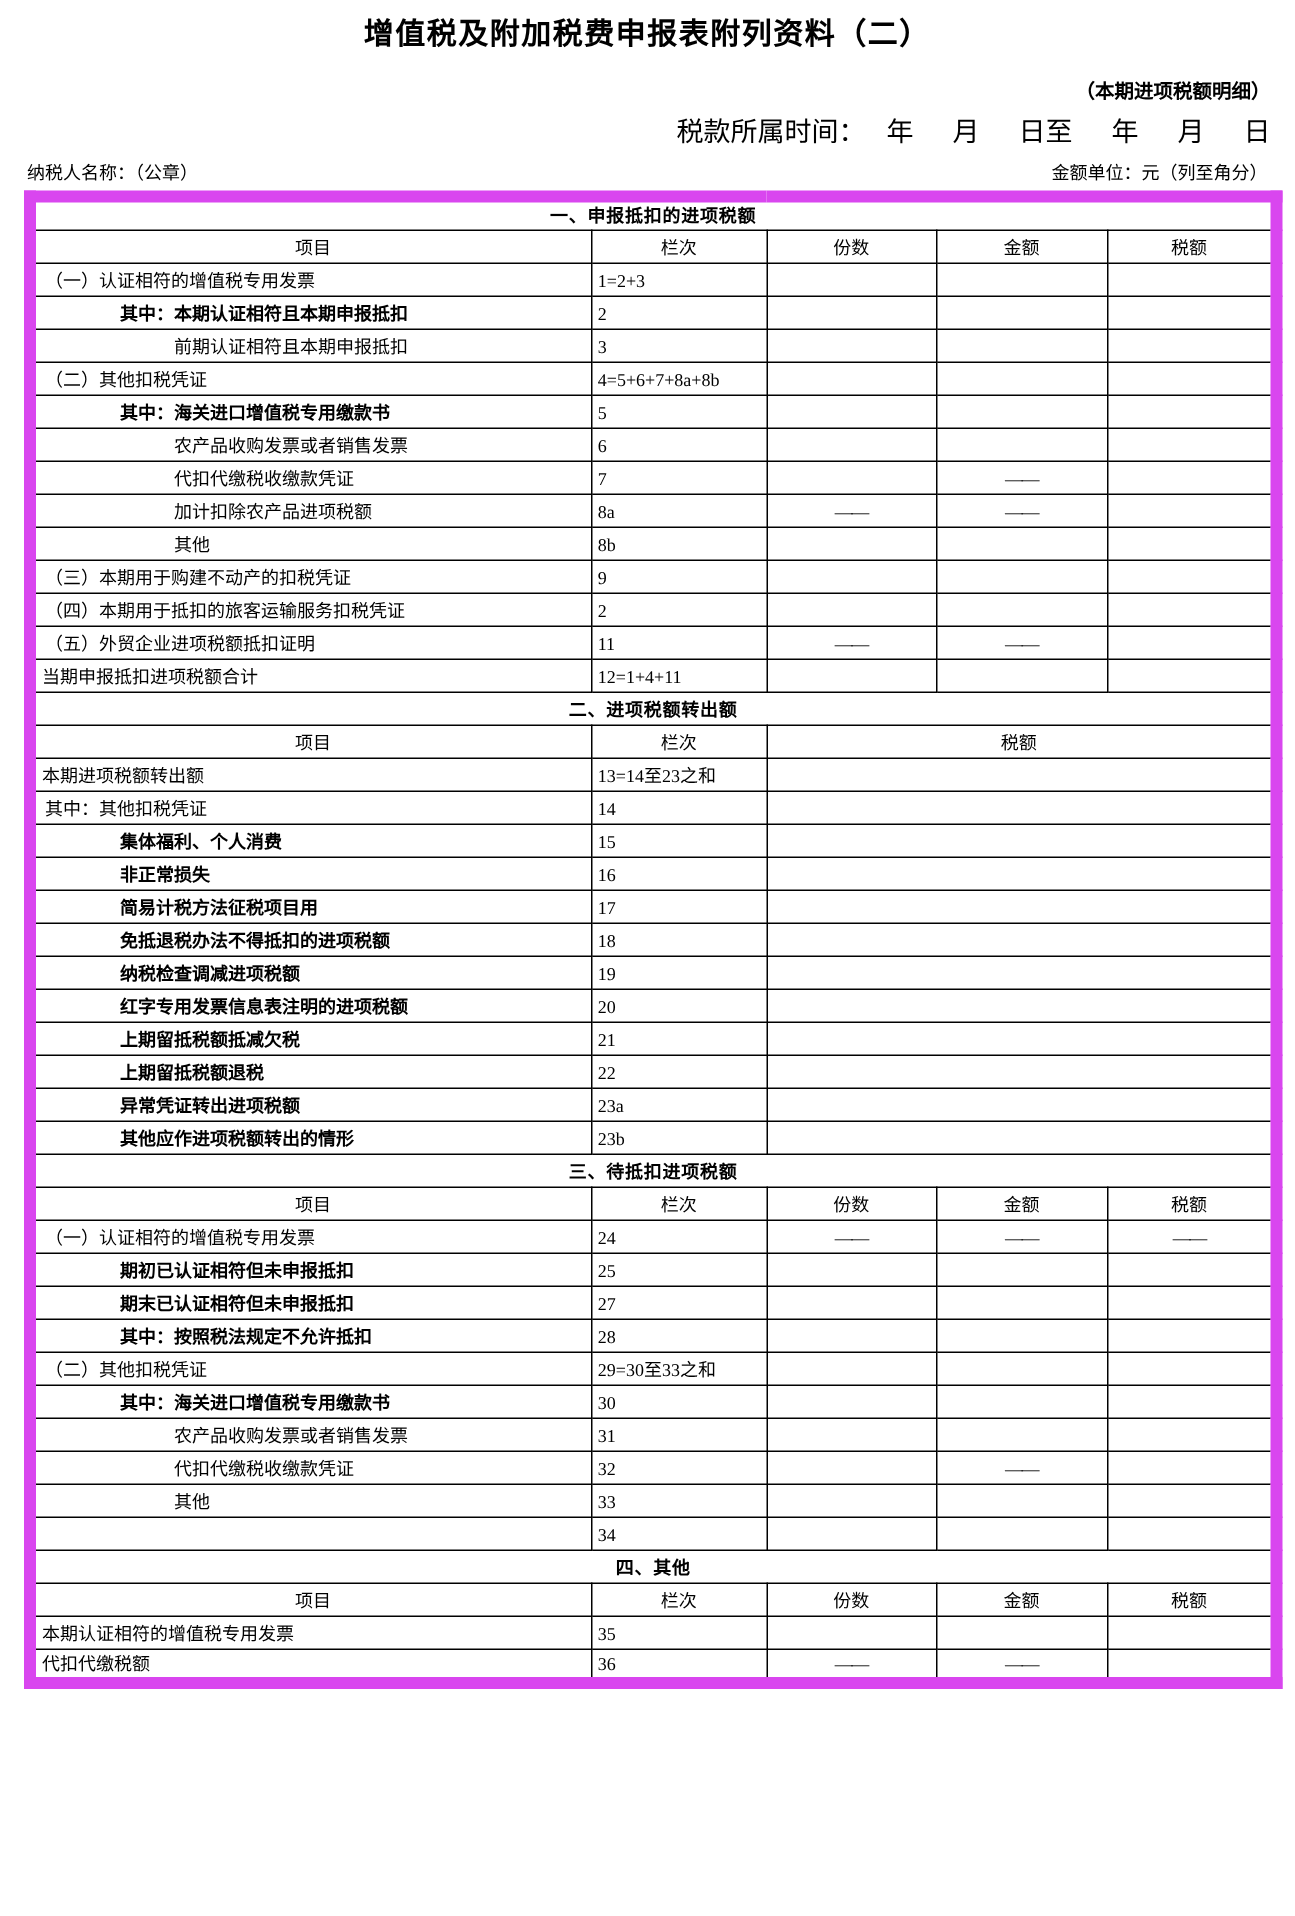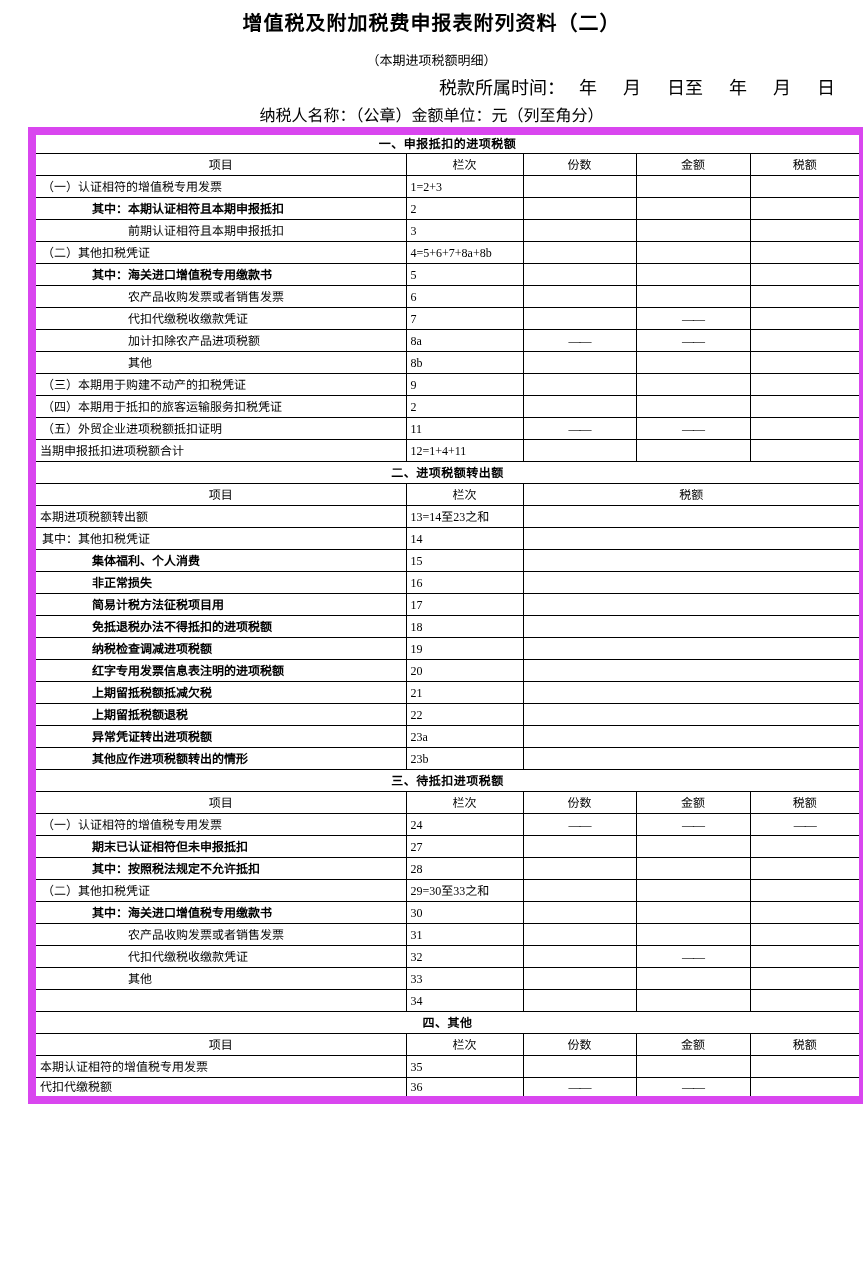--- a/index.html
+++ b/index.html
@@ -14,53 +14,53 @@
     font-family: "Liberation Serif", "DejaVu Serif", serif;
     color: #000000;
     overflow: hidden;
     position: relative;
   }
 
   
   .page {
     width: 863px;
     box-sizing: border-box;
-    padding: 0 28px;
+    padding: 0 16px;
   }
   .doc-title {
     text-align: center;
     font-size: 20px;
     font-weight: bold;
     letter-spacing: 1px;
     margin: 10px 0 0 0;
     line-height: 26px;
     font-family: "Liberation Sans", "DejaVu Sans", sans-serif;
   }
   .doc-subtitle {
-    text-align: center;
+    text-align: right;
     font-size: 13px;
-    font-weight: normal;
+    font-weight: bold;
     margin: 16px 0 0 0;
     line-height: 18px;
     font-family: "Liberation Sans", "DejaVu Sans", sans-serif;
   }
   .period-line {
     text-align: right;
     font-size: 18px;
     margin: 10px 0 0 0;
     line-height: 16px;
   }
   .period-line .gap { display: inline-block; width: 26px; }
   .period-line .gap-sm { display: inline-block; width: 14px; }
 
   .meta-row {
     display: flex;
-    justify-content: center;
+    justify-content: space-between;
     align-items: flex-end;
-    font-size: 16px;
+    font-size: 12px;
     margin: 12px 2px 4px 2px;
     line-height: 15px;
   }
 
   
   table.form {
     border-collapse: collapse;
     width: 831px;
     margin: 0;
     table-layout: fixed;
@@ -322,20 +322,27 @@
           <td class="col-head">税额</td>
         </tr>
         <tr>
           <td class="item lvl1">（一）认证相符的增值税专用发票</td>
           <td class="colnum">24</td>
           <td class="val"><span class="dash">——</span></td>
           <td class="val"><span class="dash">——</span></td>
           <td class="val"><span class="dash">——</span></td>
         </tr>
         <tr>
+          <td class="item lvl2">期初已认证相符但未申报抵扣</td>
+          <td class="colnum">25</td>
+          <td class="val"></td>
+          <td class="val"></td>
+          <td class="val"></td>
+        </tr>
+        <tr>
           <td class="item lvl2">期末已认证相符但未申报抵扣</td>
           <td class="colnum">27</td>
           <td class="val"></td>
           <td class="val"></td>
           <td class="val"></td>
         </tr>
         <tr>
           <td class="item lvl2">其中：按照税法规定不允许抵扣</td>
           <td class="colnum">28</td>
           <td class="val"></td>

